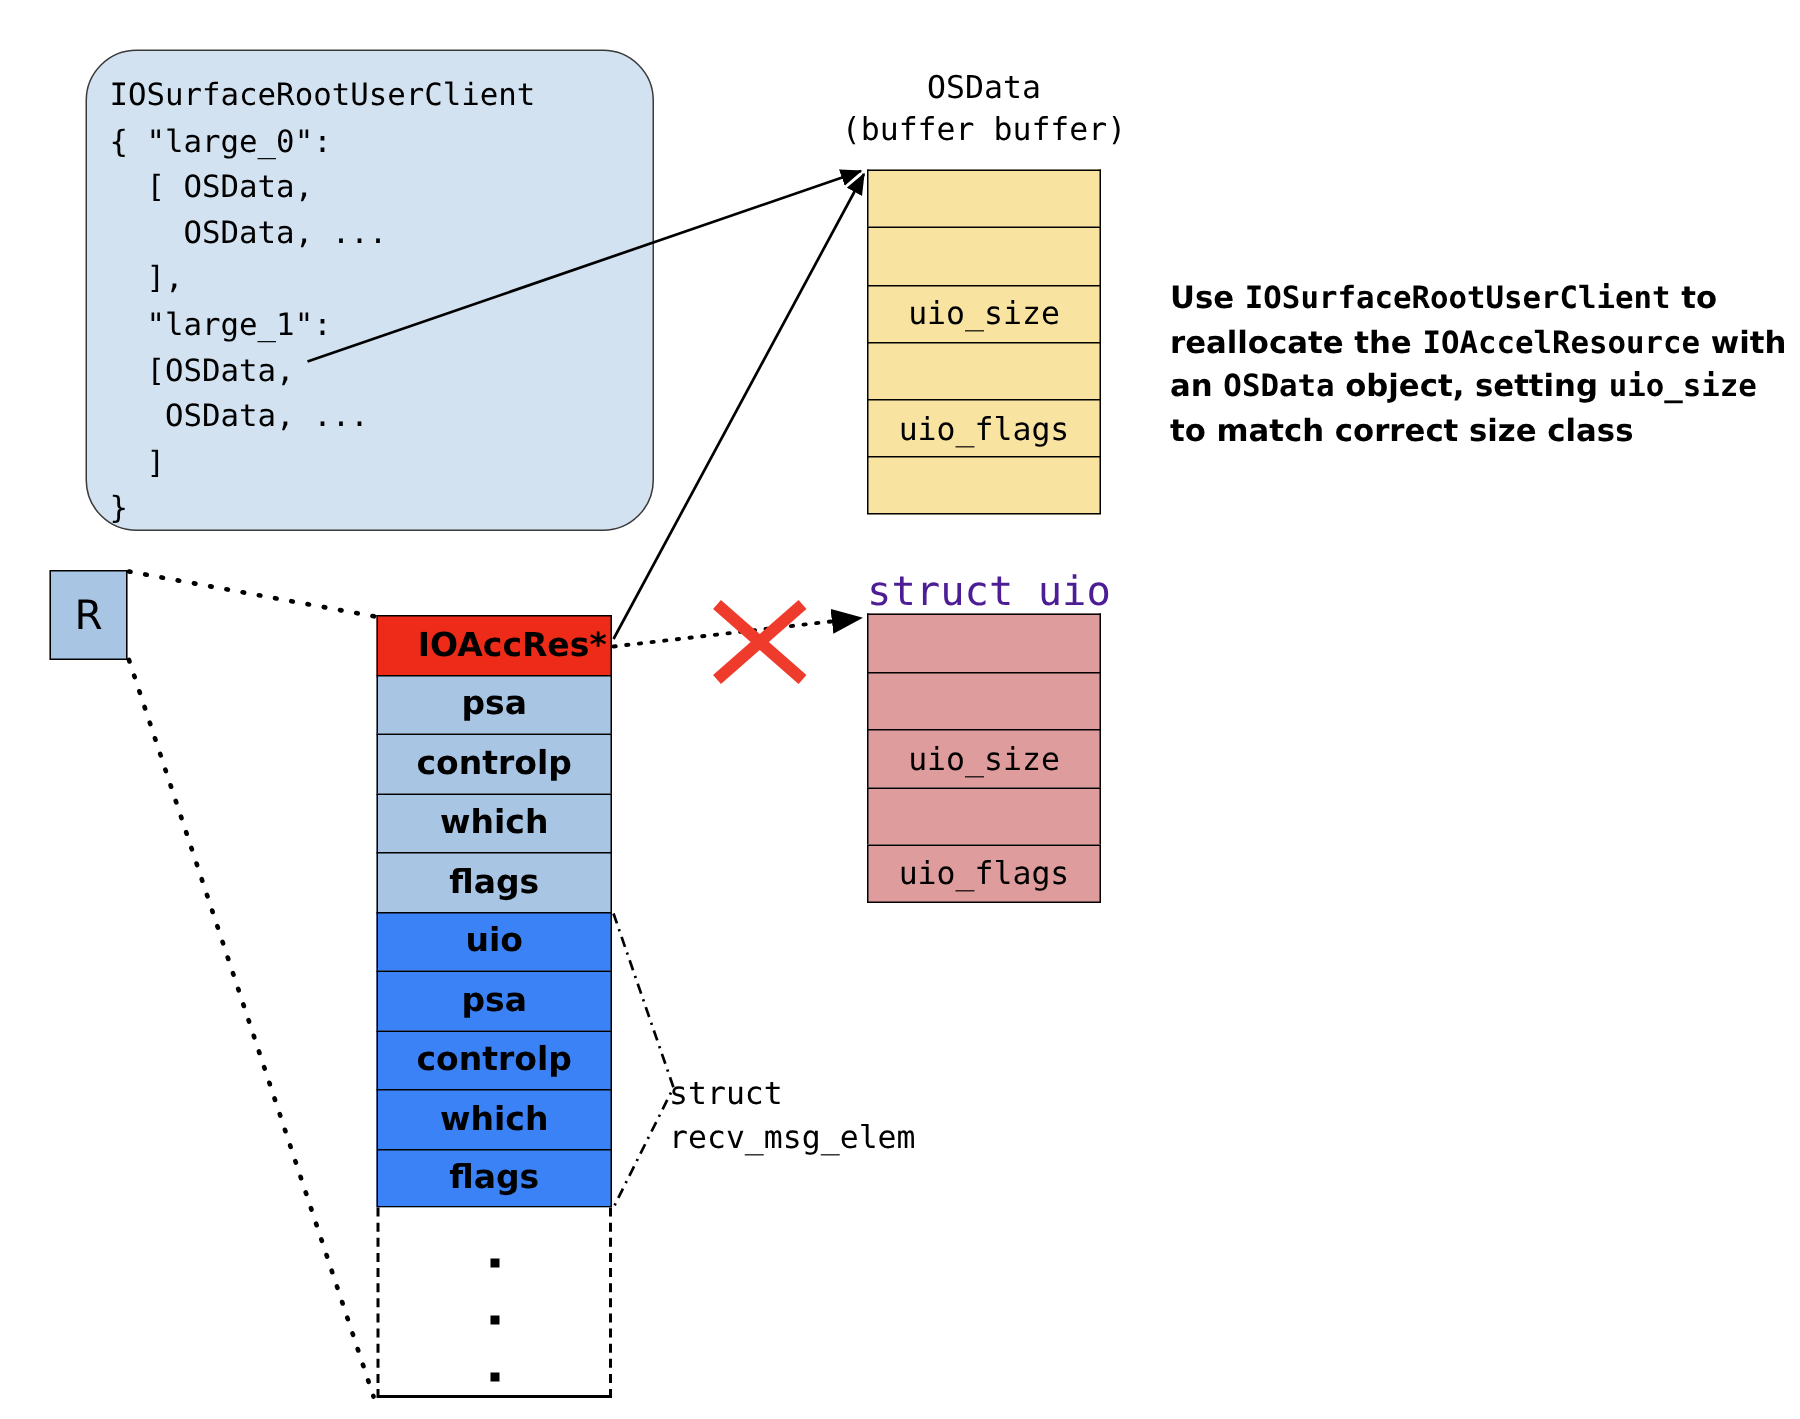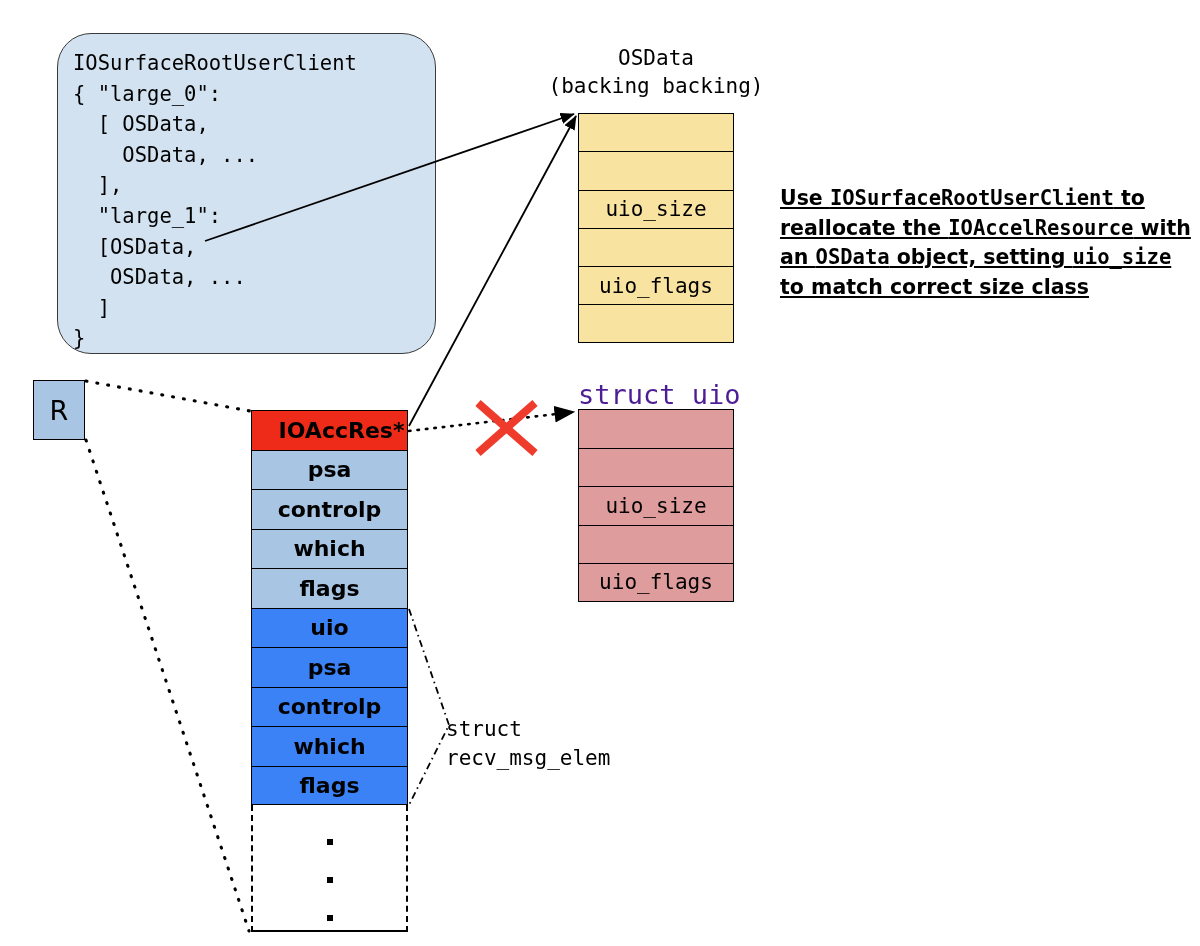--- a/index.html
+++ b/index.html
@@ -57,21 +57,21 @@
      transform:translateX(-50%);}
 
   
   #r-box{position:absolute;left:33px;top:368px;width:52px;height:60px;
      background:#a8c6e4;border:1.6px solid #000;box-sizing:border-box;
      display:flex;align-items:center;justify-content:center;
      font-size:27px;color:#000;}
 
   
   #note{position:absolute;left:780px;top:172px;width:420px;
-     font-size:20.5px;line-height:29.5px;font-weight:bold;color:#000;text-decoration:underline;}
+     font-size:20.5px;line-height:29.5px;font-weight:bold;color:#000;}
   #note .mono{font-weight:bold;}
 
   
   #elem-label{position:absolute;left:446px;top:703px;width:230px;
      font-size:21px;line-height:29px;color:#000;white-space:pre;}
 
   svg.overlay{position:absolute;left:0;top:0;width:1200px;height:946px;
      pointer-events:none;}
 </style>
 </head>
@@ -84,21 +84,21 @@
 { "large_0":
   [ OSData,
     OSData, ...
   ],
   "large_1":
   [OSData,
    OSData, ...
   ]
 }</div>
 
-  <div id="osdata-cap" class="mono"><span>OSData</span><br><span>(backing backing)</span></div>
+  <div id="osdata-cap" class="mono"><span>OSData</span><br><span>(buffer buffer)</span></div>
 
   <div id="osdata-tbl" class="tbl">
     <div class="row">
         <span class="mono"></span>
       </div>
     <div class="row">
         <span class="mono"></span>
       </div>
     <div class="row">
         <span class="mono">uio_size</span>

